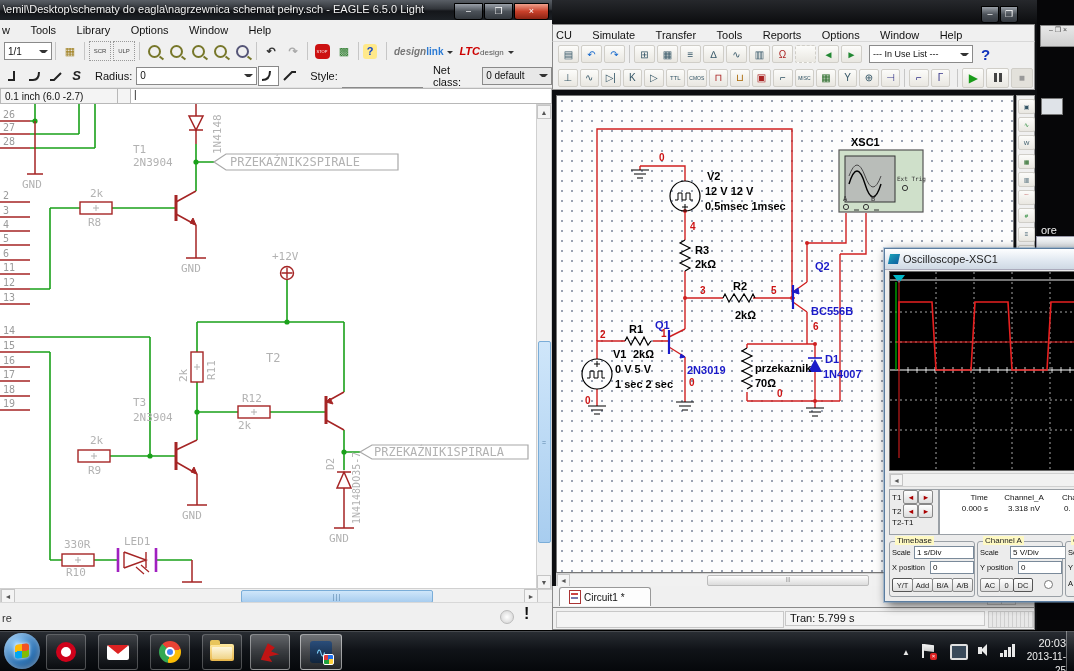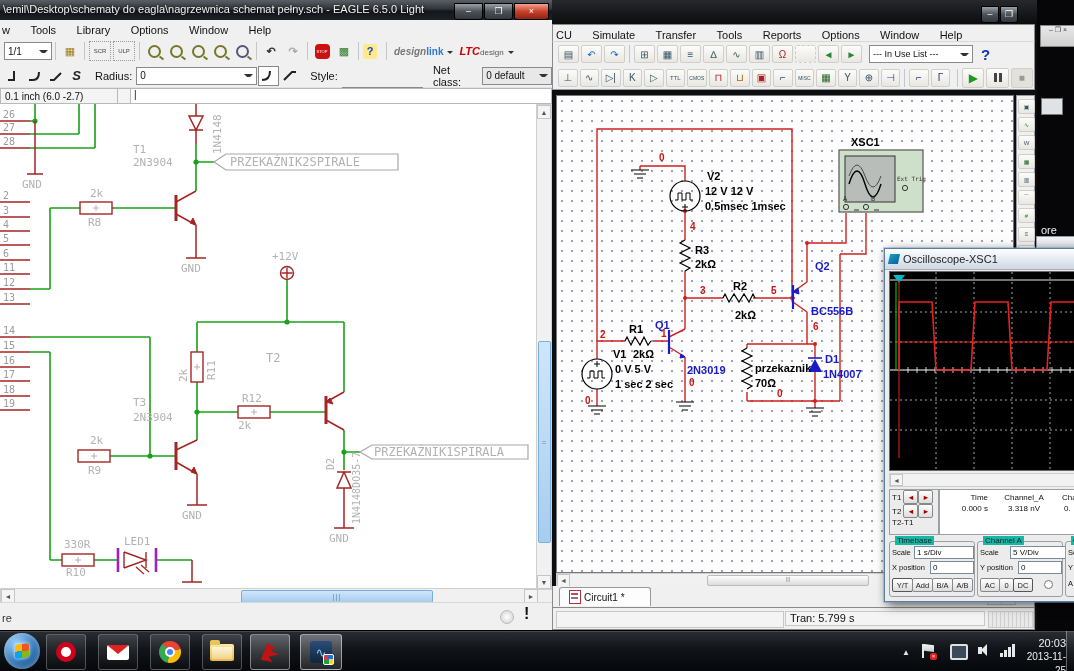--- a/index.html
+++ b/index.html
@@ -20,21 +20,21 @@
   .msbox{display:inline-flex;align-items:center;justify-content:center;width:19px;height:16px;
     font-size:10px;color:#356;border:1px solid #d0cec8;background:linear-gradient(#fcfcfa,#e9e7e1);
     border-radius:2px;vertical-align:middle;margin:0 1px;}
   .combo{display:inline-flex;align-items:center;border:1px solid #8a8a8a;background:#fff;
     font-size:10px;height:16px;padding:0 3px;vertical-align:middle;position:relative;}
   .combo .arr{margin-left:auto;width:0;height:0;border:3px solid transparent;border-top-color:#333;
     margin-top:3px;padding-left:3px;}
   .mag{position:relative;display:inline-block;width:9px;height:9px;border:2px solid #77772a;border-radius:50%;}
   .mag::after{content:"";position:absolute;width:5px;height:2px;background:#77772a;right:-5px;bottom:-3px;transform:rotate(40deg);}
   .fldset{position:absolute;border:1px solid #9aa0a6;border-radius:3px;background:#ececec;}
-  .fldset .lg{position:absolute;top:-6px;left:5px;background:#14b8a6;padding:0 2px;font-size:8px;color:#222;}
+  .fldset .lg{position:absolute;top:-6px;left:5px;background:#fef9c3;padding:0 2px;font-size:8px;color:#222;}
   .sfield{border:1px solid #7a8a9a;background:#fff;font-size:8px;display:inline-flex;align-items:center;padding:0 2px;height:11px;}
   .sbtn{border:1px solid #888;background:linear-gradient(#fff,#ddd);font-size:7.5px;height:12px;
     display:inline-flex;align-items:center;justify-content:center;border-radius:2px;color:#222;}
   .scrtrack{background:#f1f1f1;border:1px solid #d0d0d0;}
   .scrbtn{background:#f4f4f4;border:1px solid #c5c5c5;color:#555;font-size:7px;display:flex;align-items:center;justify-content:center;}
   .scrthumb{background:linear-gradient(#cfe6fa,#a8cdef);border:1px solid #7aadd8;border-radius:2px;
     display:flex;align-items:center;justify-content:center;color:#5b86ab;font-size:7px;letter-spacing:1px;}
   .tray-ic{color:#e8e8e8;font-size:11px;display:inline-flex;align-items:center;justify-content:center;width:20px;height:20px;}
   svg text{font-family:"DejaVu Sans Mono",monospace;}
   svg text.ms{font-family:"Liberation Sans",sans-serif;font-weight:bold;}

